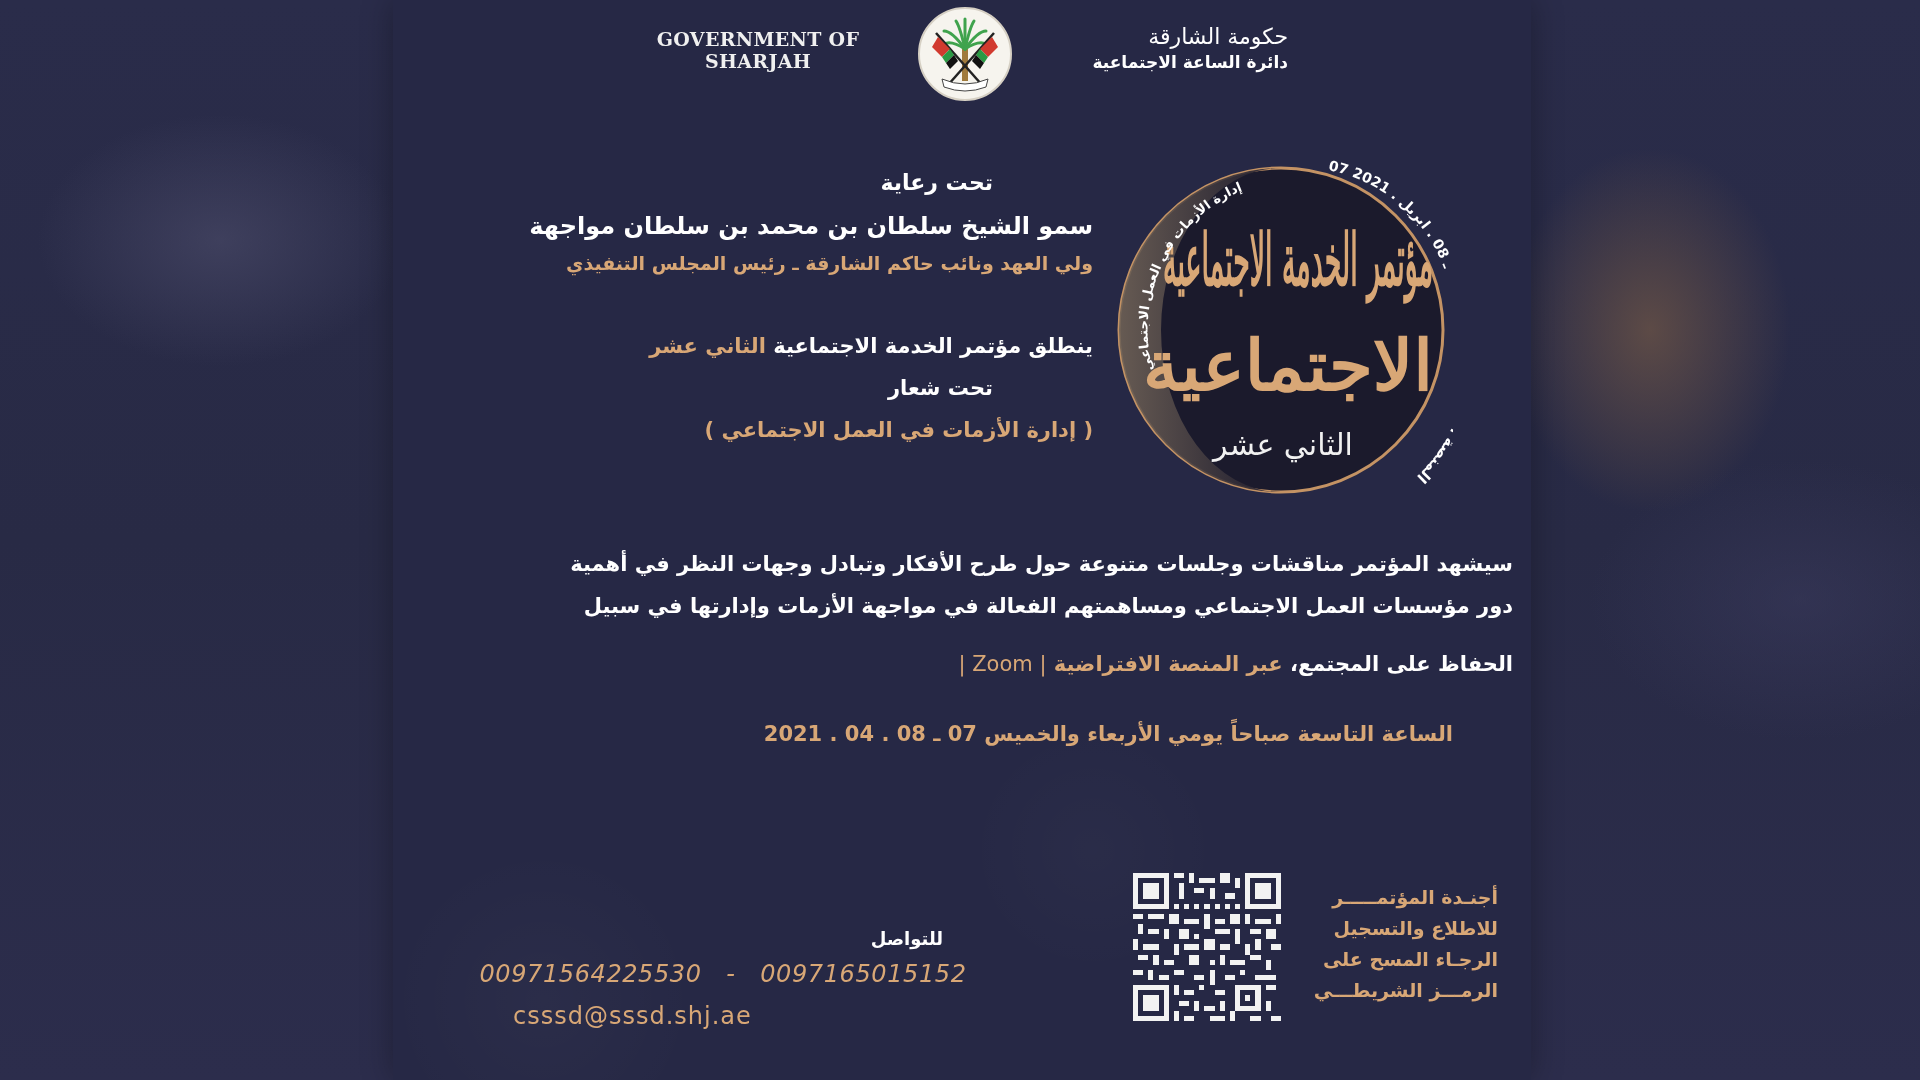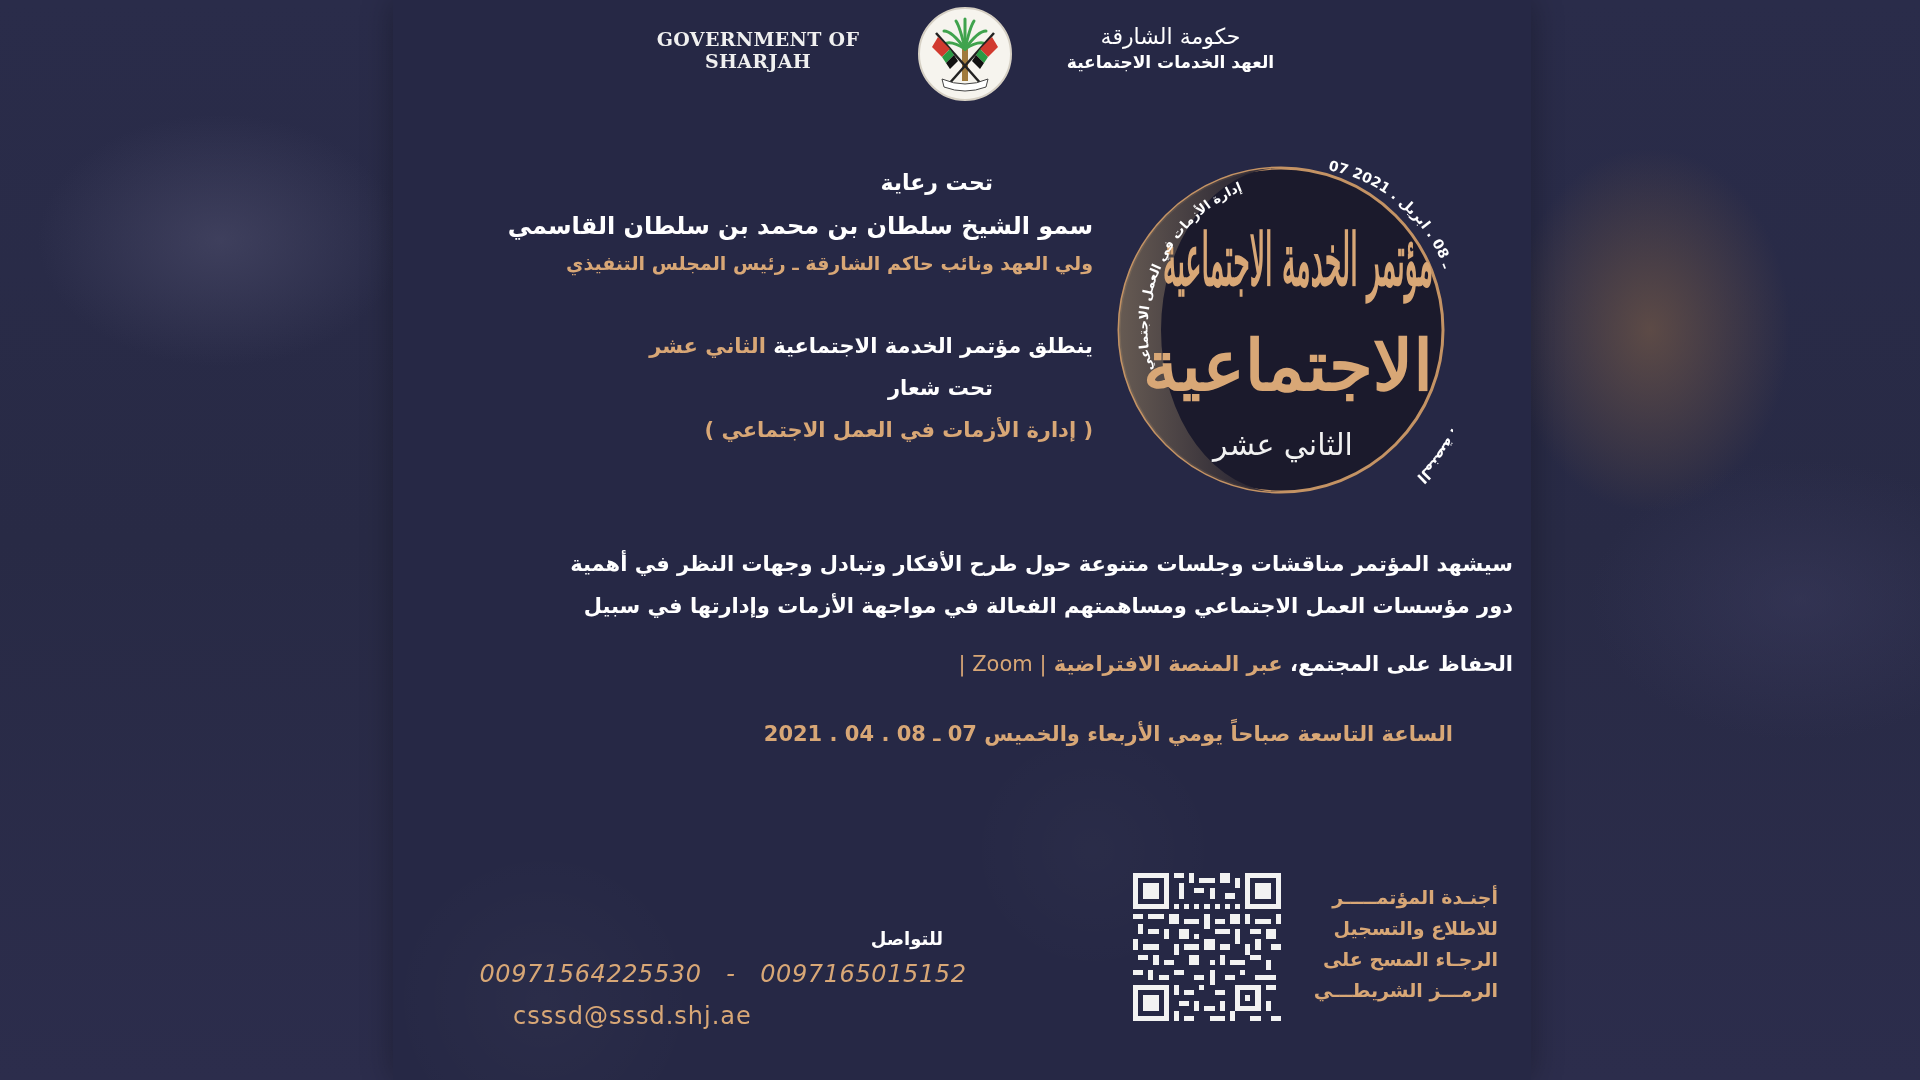--- a/index.html
+++ b/index.html
@@ -30,21 +30,21 @@
     left:245px; top:28px; width:240px; text-align:center;
     font-family:"DejaVu Serif", serif; font-weight:bold; color:#f0f0f0;
   }
   .en-header .l1 { font-size:19px; letter-spacing:0.3px; line-height:22px; }
   .en-header .l2 { font-size:15px; letter-spacing:0.8px; line-height:22px; }
   .emblem {
     left:525px; top:7px; width:90px; height:90px; border-radius:50%;
     background:#f6f4ee; border:2px solid #d6d0c4;
   }
   .ar-header {
-    left:660px; top:24px; width:235px; direction:rtl; text-align:center; color:#fff;
+    left:660px; top:24px; width:235px; direction:rtl; text-align:right; color:#fff;
     font-weight:bold;
   }
   .ar-header .l1 { font-size:22px; line-height:26px; font-weight:normal; letter-spacing:1px; }
   .ar-header .l2 { font-size:17px; line-height:24px; }
   .centered { direction:rtl; text-align:right; }
   .white { color:#ffffff; }
   .gold { color:#d8a776; }
   .t-patron-label { left:140px; top:170px; width:460px; font-size:22px; font-weight:bold; }
   .t-patron-name { left:40px; top:212px; width:660px; font-size:24px; font-weight:bold; }
   .t-patron-title { left:40px; top:252px; width:660px; font-size:19px; font-weight:bold; }
@@ -114,25 +114,25 @@
       <polygon points="72,28 60,40 68,48 78,38" fill="#d13a2f"></polygon>
       <polygon points="68,48 60,40 56,46 64,54" fill="#2b9a44"></polygon>
       <polygon points="64,54 56,46 52,52 60,60" fill="#111"></polygon>
 
       <path d="M22 70 Q45 80 68 70 L66 78 Q45 86 24 78 Z" fill="#fff" stroke="#444" stroke-width="1"></path>
     </svg>
   </div>
 
   <div class="abs ar-header">
     <div class="l1">حكومة الشارقة</div>
-    <div class="l2">العهد الخدمات الاجتماعية</div>
+    <div class="l2">دائرة الساعة الاجتماعية</div>
   </div>
 
   <div class="abs centered white t-patron-label">تحت رعاية</div>
-  <div class="abs centered white t-patron-name">سمو الشيخ سلطان بن محمد بن سلطان القاسمي</div>
+  <div class="abs centered white t-patron-name">سمو الشيخ سلطان بن محمد بن سلطان مواجهة</div>
   <div class="abs centered gold t-patron-title">ولي العهد ونائب حاكم الشارقة ـ رئيس المجلس التنفيذي</div>
 
   <div class="abs centered t-launch">
     <span class="white">ينطلق مؤتمر الخدمة الاجتماعية</span>
     <span class="gold">الثاني عشر</span>
   </div>
   <div class="abs centered white t-slogan-label">تحت شعار</div>
   <div class="abs centered gold t-slogan">( إدارة الأزمات في العمل الاجتماعي )</div>
 
   <div class="abs conf-logo">

